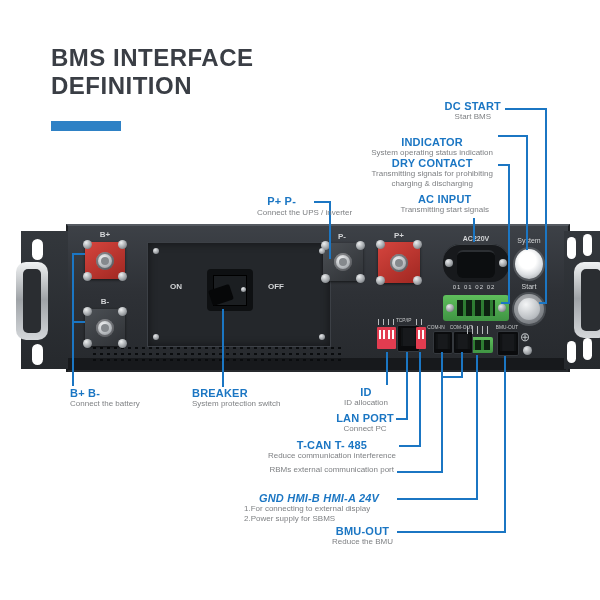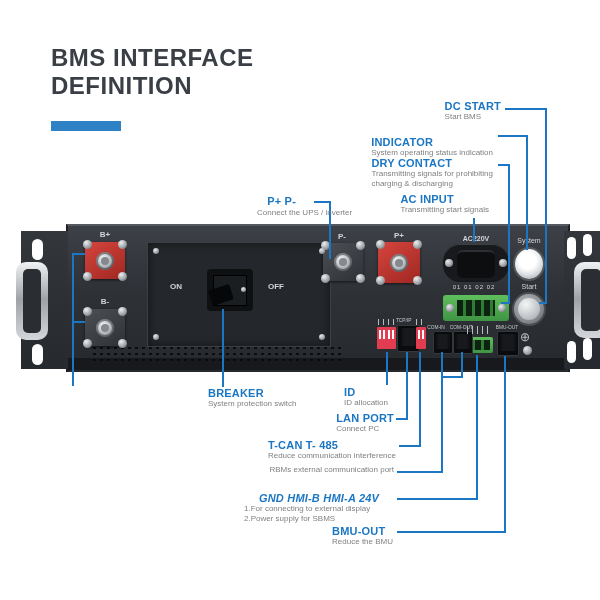--- a/index.html
+++ b/index.html
@@ -2,21 +2,21 @@
 <html><head>
 <meta charset="utf-8">
 <style>
   html,body{margin:0;padding:0;background:#ffffff;}
   .stage{position:relative;width:600px;height:600px;background:#fff;overflow:hidden;
          font-family:"Liberation Sans",sans-serif;margin-left:11px;}
   
   .co{position:absolute;z-index:7;white-space:nowrap;}
   .co .lbl{display:block;color:#1b76c3;font-weight:bold;font-size:11px;letter-spacing:.2px;line-height:12px;}
   .co .desc{display:block;color:#7f8184;font-size:8px;line-height:9.5px;}
-  .ra{text-align:left;}
+  .ra{text-align:center;}
   
   .line{position:absolute;background:#1b76c3;z-index:6;}
   
   .title{position:absolute;left:40px;top:44px;color:#3a3e45;font-weight:bold;
          font-size:24px;line-height:28px;letter-spacing:.5px;z-index:2;}
   .bar{position:absolute;left:40px;top:121px;width:70px;height:10px;background:#2e81c5;z-index:2;}
   
   .body{position:absolute;left:55px;top:224px;width:500px;height:146px;z-index:1;
         background:linear-gradient(180deg,#3d4147 0%,#2e3136 45%,#26292d 100%);
         border-top:2px solid #555a61;border-left:2px solid #1d1f22;border-right:2px solid #1d1f22;}
@@ -254,21 +254,25 @@
   <div class="co ra" style="right:122px;top:193px;">
     <span class="lbl">AC INPUT</span>
     <span class="desc">Transmitting start signals</span>
   </div>
   <div class="co ra" style="right:315px;top:195px;">
     <span class="lbl">P+ P-</span>
   </div>
   <div class="co" style="left:246px;top:208px;">
     <span class="desc">Connect the UPS / inverter</span>
   </div>
-  <div class="co" style="left:197px;top:387px;">
+  <div class="co" style="left:59px;top:387px;">
+    <span class="lbl">B+ B-</span>
+    <span class="desc">Connect the battery</span>
+  </div>
+  <div class="co" style="left:181px;top:387px;">
     <span class="lbl">BREAKER</span>
     <span class="desc">System protection switch</span>
   </div>
   <div class="co ra" style="right:223px;top:386px;">
     <span class="lbl">ID</span>
     <span class="desc">ID allocation</span>
   </div>
   <div class="co ra" style="right:217px;top:412px;">
     <span class="lbl">LAN PORT</span>
     <span class="desc">Connect PC</span>

